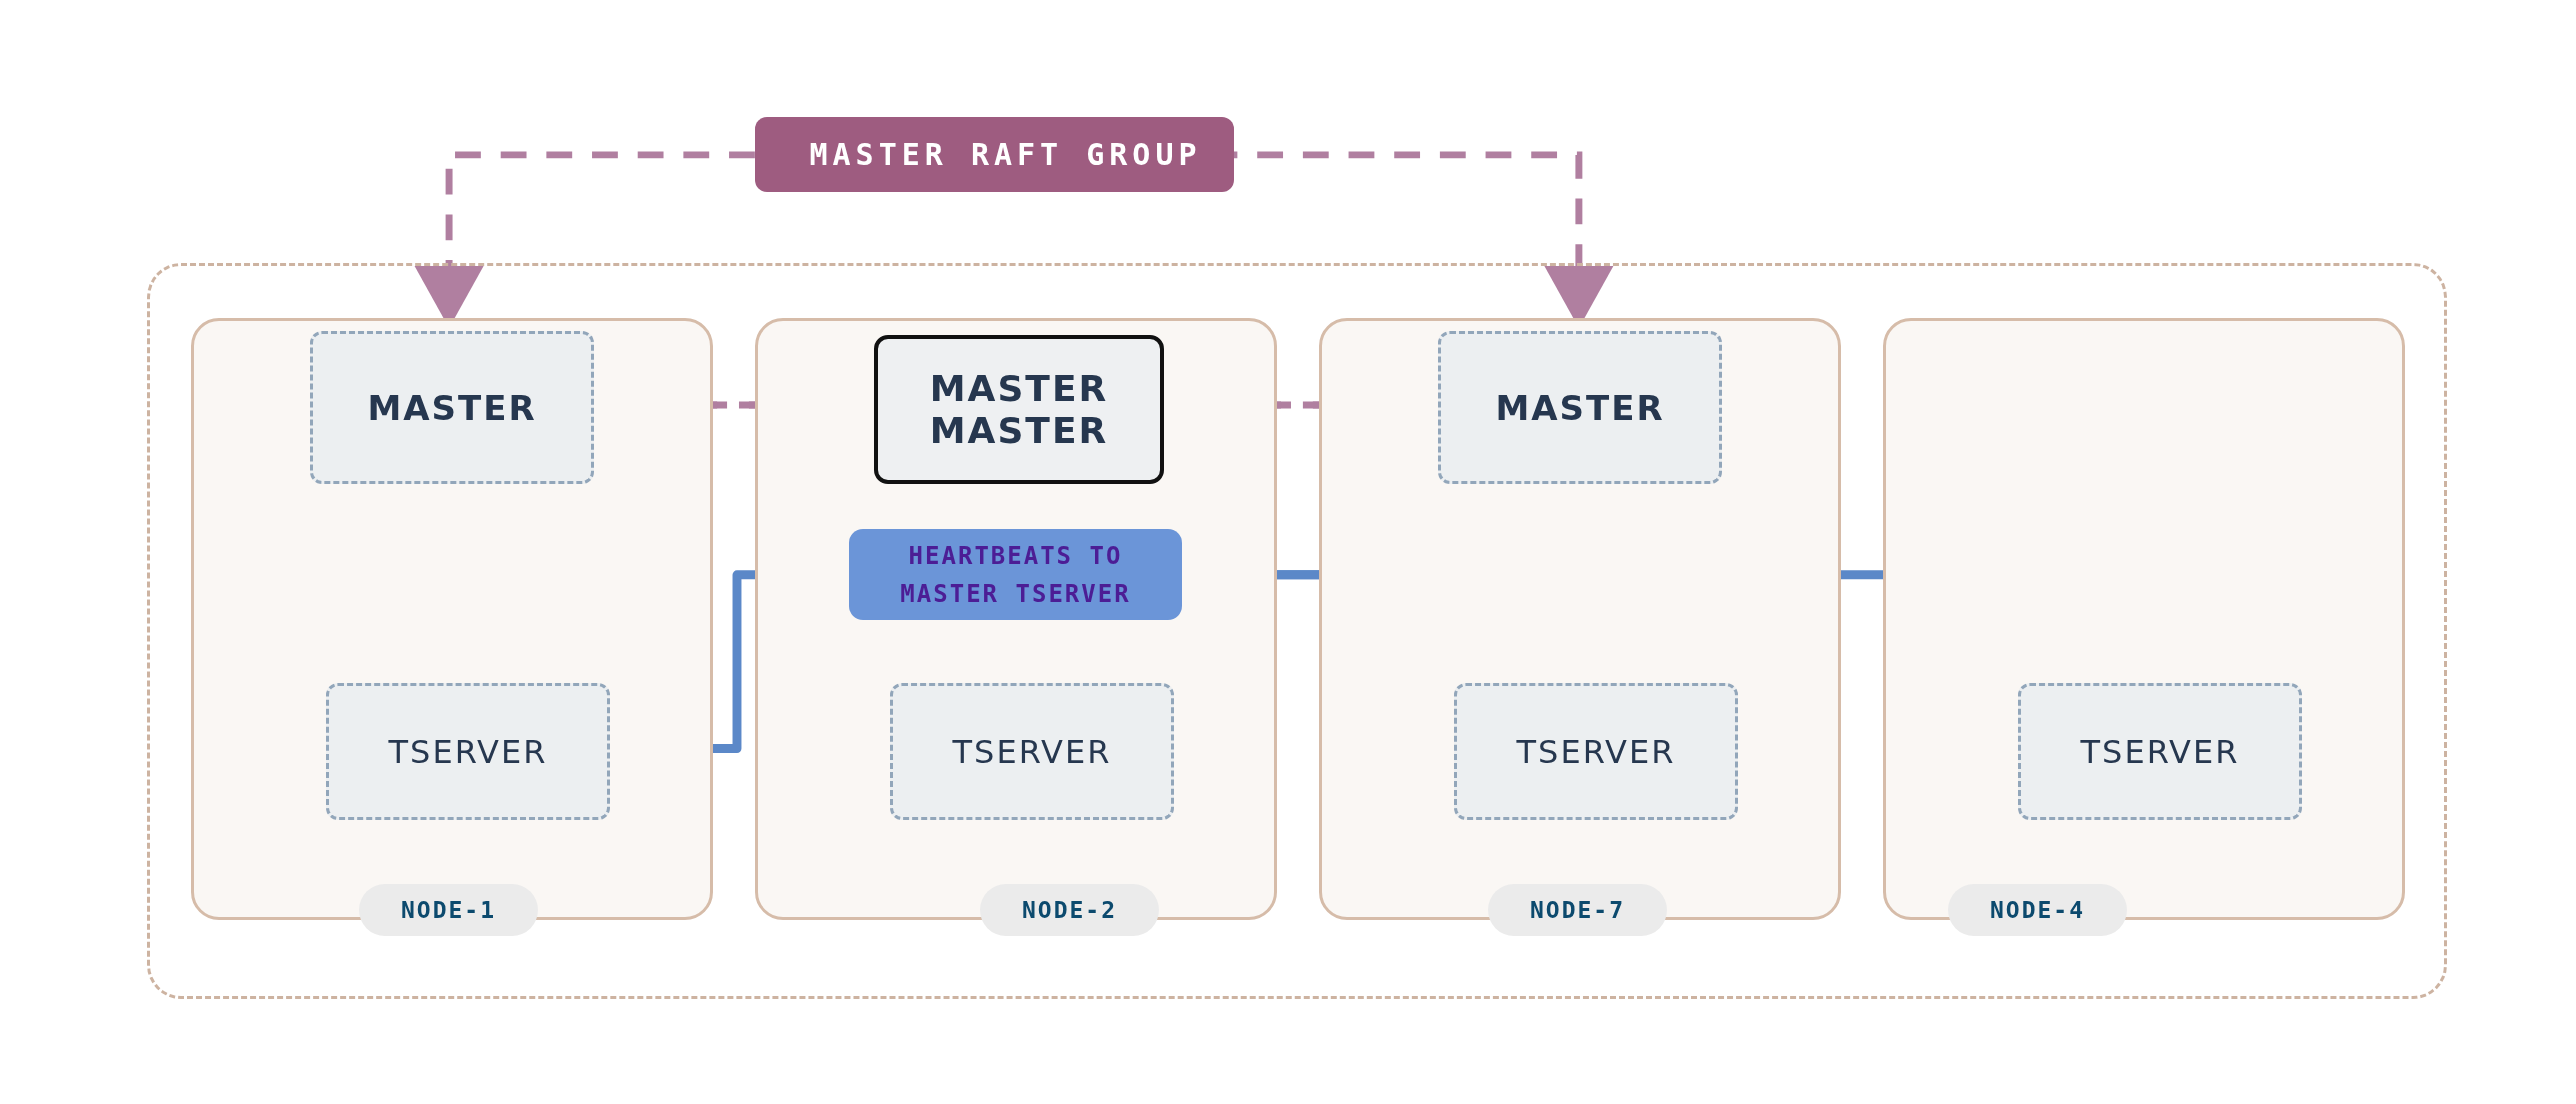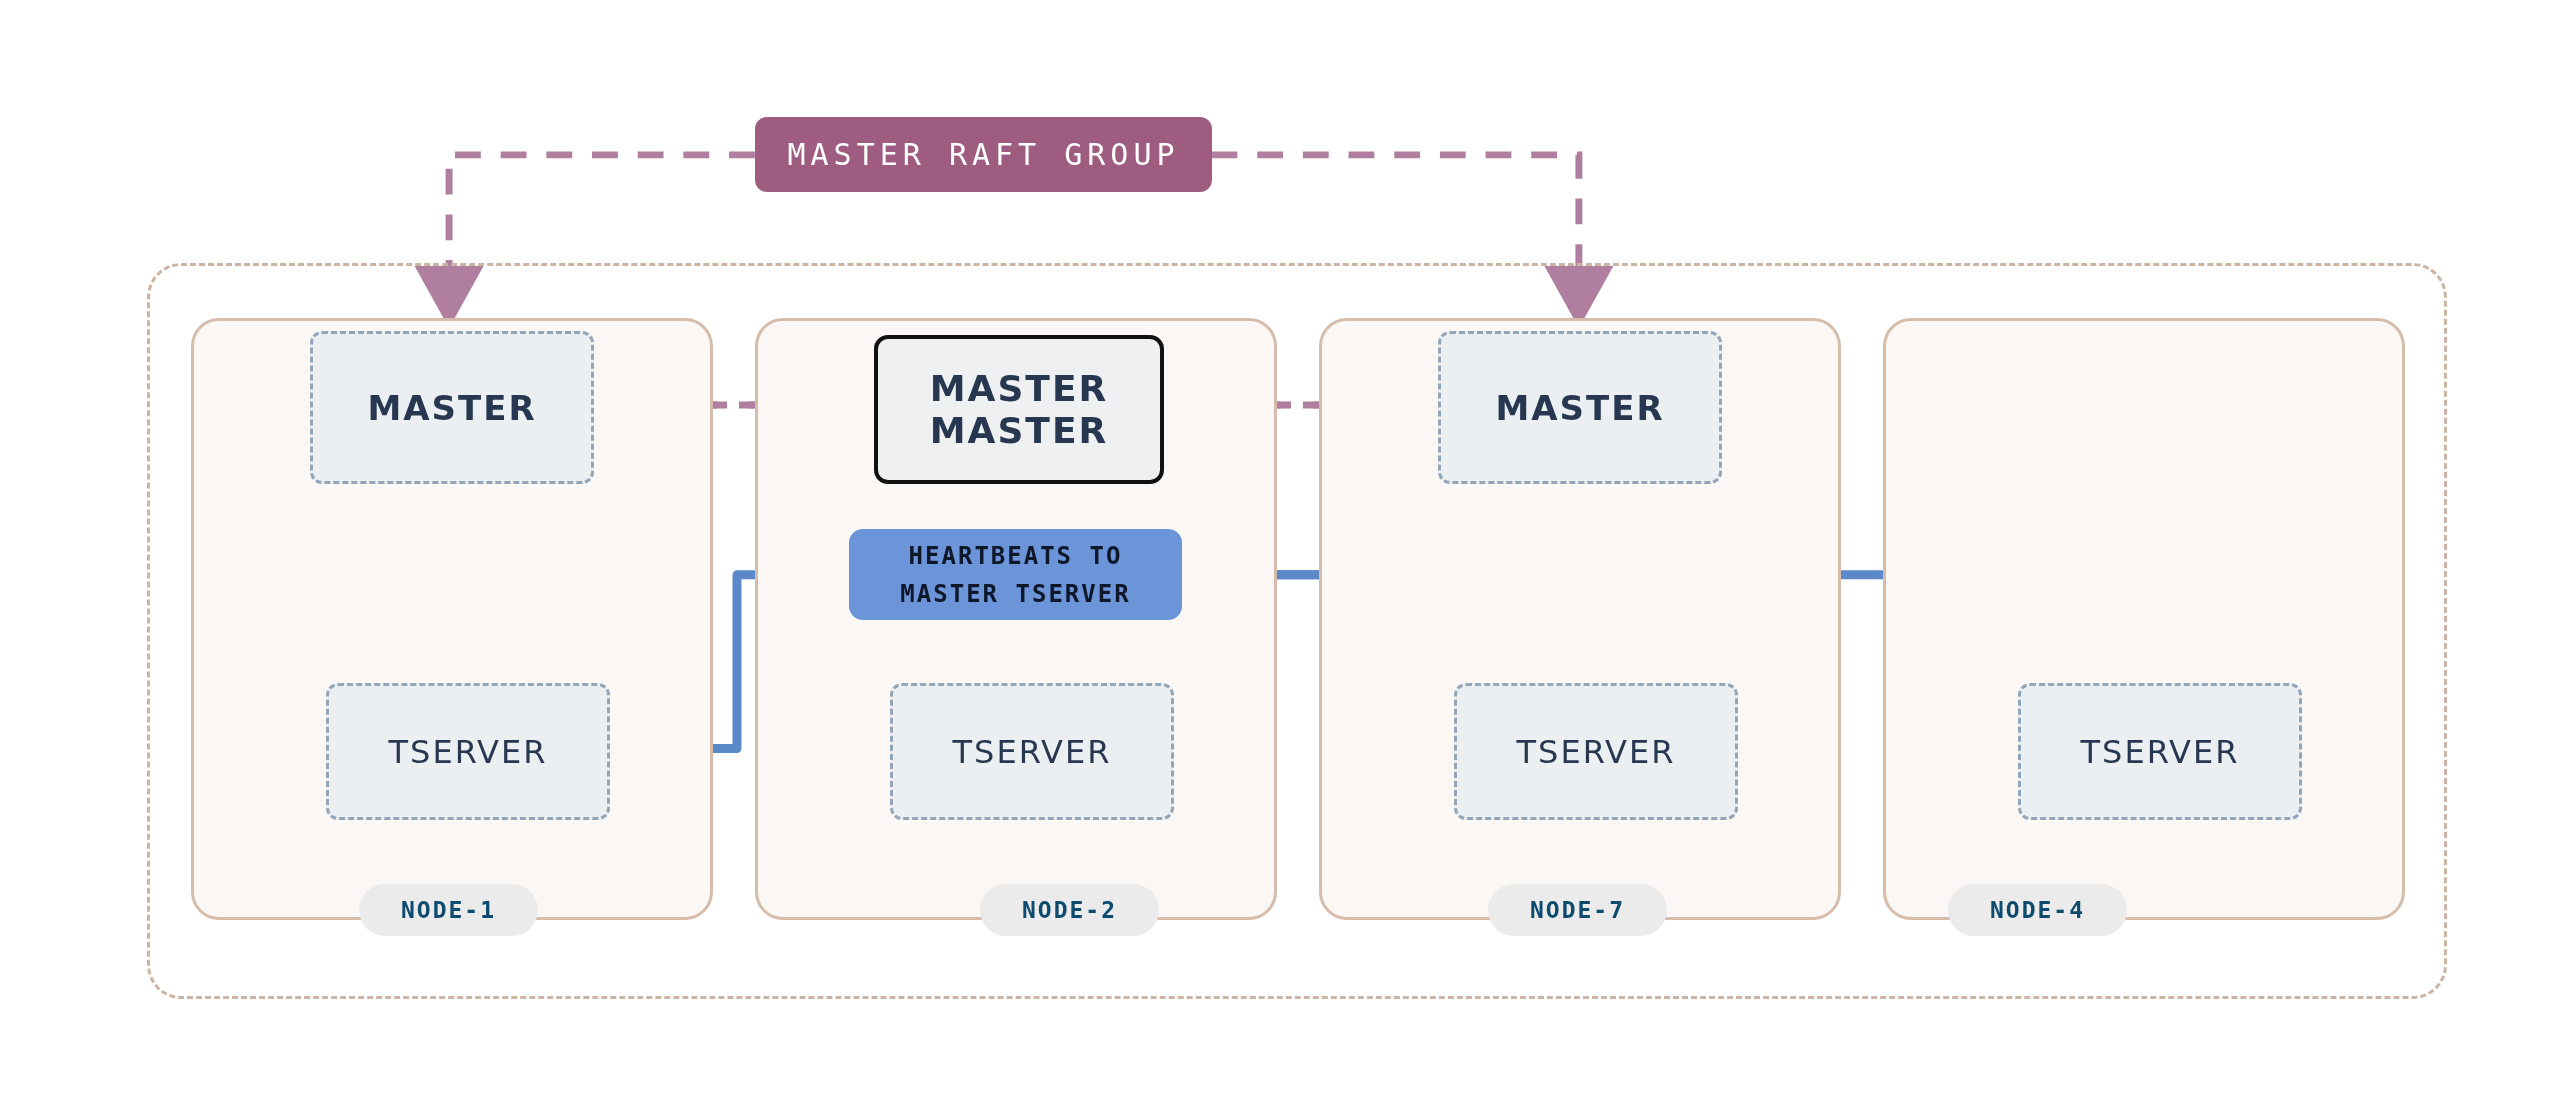--- a/index.html
+++ b/index.html
@@ -4,22 +4,22 @@
 <style>
   html,body{margin:0;padding:0;background:#ffffff;}
   body{width:2576px;height:1104px;font-family:"DejaVu Sans Mono",monospace;}
   #stage{position:relative;width:2576px;height:1104px;overflow:hidden;background:#ffffff;}
   #wires{position:absolute;left:0;top:0;width:2576px;height:1104px;}
 
   .raft-badge{
     position:absolute;left:755px;top:117px;width:457px;height:75px;
     background:#9e5c80;border-radius:12px;
     display:flex;align-items:center;justify-content:center;
-    color:#ffffff;font-size:30px;font-weight:normal;letter-spacing:5px;
-    font-family:"DejaVu Sans Mono",monospace;white-space:nowrap;
+    color:#ffffff;font-size:30px;font-weight:bold;letter-spacing:5px;
+    font-family:"DejaVu Sans Mono",monospace;white-space:nowrap;padding-left:22px;
   }
 
   .cluster{
     position:absolute;left:147px;top:263px;width:2294px;height:730px;
     border:3px dashed #cdb3a1;border-radius:34px;background:transparent;
   }
 
   .node{
     position:absolute;top:318px;width:516px;height:596px;
     background:#faf7f4;border:3px solid #d6bca9;border-radius:28px;
@@ -69,21 +69,21 @@
   }
   #tserver-1{left:310px;top:683px;}
   #tserver-2{left:874px;top:683px;}
   #tserver-3{left:1438px;top:683px;}
   #tserver-4{left:2002px;top:683px;}
 
   .hb-badge{
     position:absolute;left:849px;top:529px;width:333px;height:91px;
     background:#6b95d8;border-radius:14px;
     display:flex;flex-direction:column;align-items:center;justify-content:center;
-    color:#0f172a;font-size:24px;font-weight:bold;letter-spacing:2px;line-height:1.25;
+    color:#4c1d95;font-size:24px;font-weight:bold;letter-spacing:2px;line-height:1.25;
     font-family:"DejaVu Sans Mono",monospace;white-space:nowrap;gap:8px;
   }
 </style>
 </head>
 <body>
 
 <div id="stage">
 
   <svg id="wires" viewBox="0 0 2594 1112">
     <defs>

